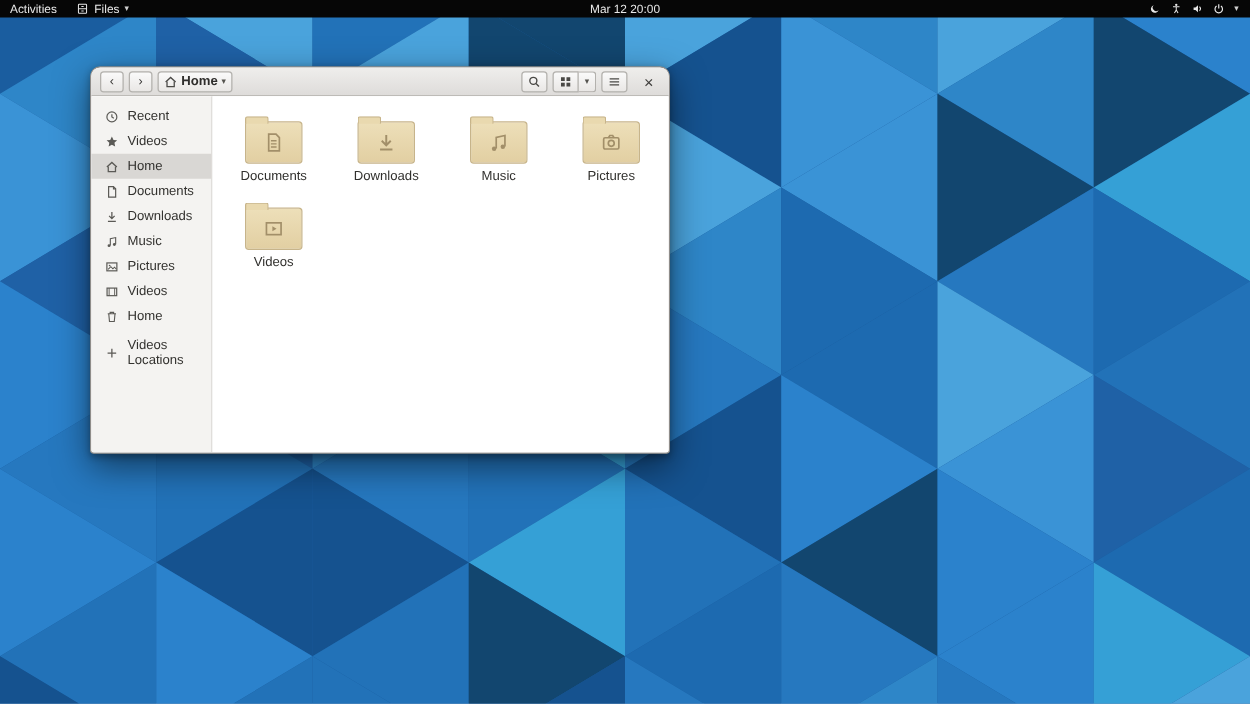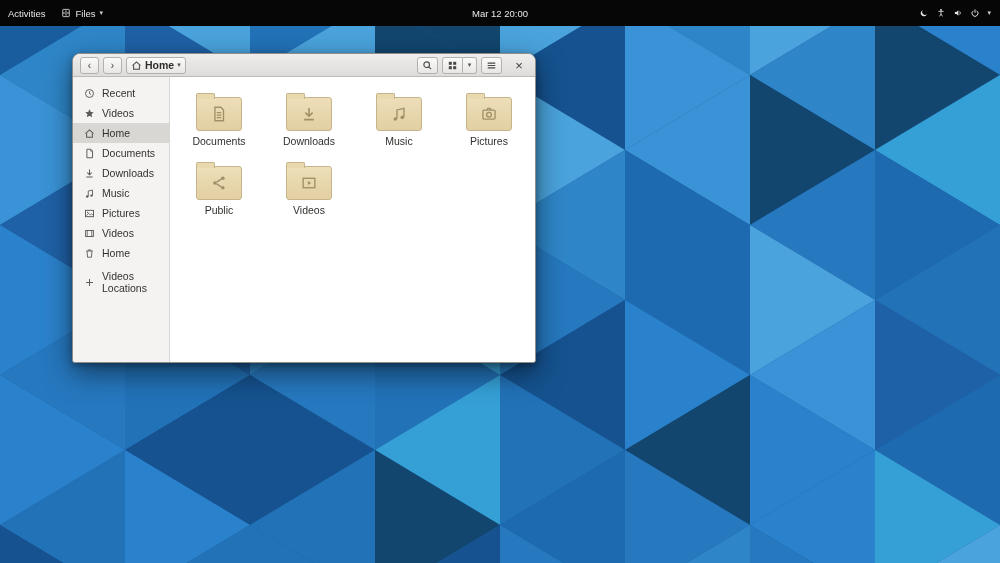--- a/index.html
+++ b/index.html
@@ -2,21 +2,21 @@
 <html><head>
 <meta charset="utf-8">
 <style>
   * { margin:0; padding:0; box-sizing:border-box; }
   html,body { width:1000px; height:563px; overflow:hidden;
     font-family:"Liberation Sans", sans-serif; }
   .desktop { position:relative; width:1000px; height:563px; background:#1d5c9c; }
   #wallpaper { position:absolute; inset:0; width:100%; height:100%; display:block; }
 
   
-  .topbar { position:absolute; top:0; left:0; right:0; height:26px; background:#060606;
+  .topbar { position:absolute; top:0; left:0; right:0; height:14px; background:#060606;
     color:#e8e8e8; display:flex; align-items:center; font-size:9.5px; z-index:50; }
   .topbar .tb-left { display:flex; align-items:center; height:100%; }
   .tb-btn { display:flex; align-items:center; gap:4px; height:100%; padding:0 8px;
     background:none; border:none; color:#e8e8e8; font-size:9.5px; cursor:default;
     font-family:inherit; }
   .tb-center { position:absolute; left:50%; transform:translateX(-50%); height:100%;
     display:flex; align-items:center; }
   .tb-right { margin-left:auto; display:flex; align-items:center; gap:7px; padding:0 9px; height:100%; }
   .tb-icon { width:10px; height:10px; display:inline-block; color:#e8e8e8; }
   .tb-icon svg { width:100%; height:100%; display:block; }
@@ -412,33 +412,20 @@
                 <svg viewBox="0 0 16 16">
                     <rect x="2.6" y="4.6" width="10.8" height="8" rx="1" fill="none" stroke="currentColor" stroke-width="1.2"></rect>
                     <circle cx="8" cy="8.6" r="2.1" fill="none" stroke="currentColor" stroke-width="1.2"></circle>
                     <path d="M6 4.6 7 3h2l1 1.6" fill="none" stroke="currentColor" stroke-width="1.2"></path>
                   </svg>
               </span>
             </div>
             <span class="cell-label">Pictures</span>
           </div>
 
-          <div class="cell">
-            <div class="folder">
-              <span class="emblem">
-                <svg viewBox="0 0 16 16">
-                    <circle cx="11.4" cy="3.8" r="1.6" fill="currentColor"></circle>
-                    <circle cx="4.4" cy="8" r="1.6" fill="currentColor"></circle>
-                    <circle cx="11.4" cy="12.2" r="1.6" fill="currentColor"></circle>
-                    <path d="M5.8 7.2l4.2-2.6M5.8 8.8l4.2 2.6" stroke="currentColor" stroke-width="1.2"></path>
-                  </svg>
-              </span>
-            </div>
-            <span class="cell-label">Public</span>
-          </div>
 
 
           <div class="cell">
             <div class="folder">
               <span class="emblem">
                 <svg viewBox="0 0 16 16">
                     <rect x="2.8" y="3.8" width="10.4" height="8.4" fill="none" stroke="currentColor" stroke-width="1.2"></rect>
                     <path d="M7 6.2 10 8 7 9.8z" fill="currentColor"></path>
                   </svg>
               </span>

